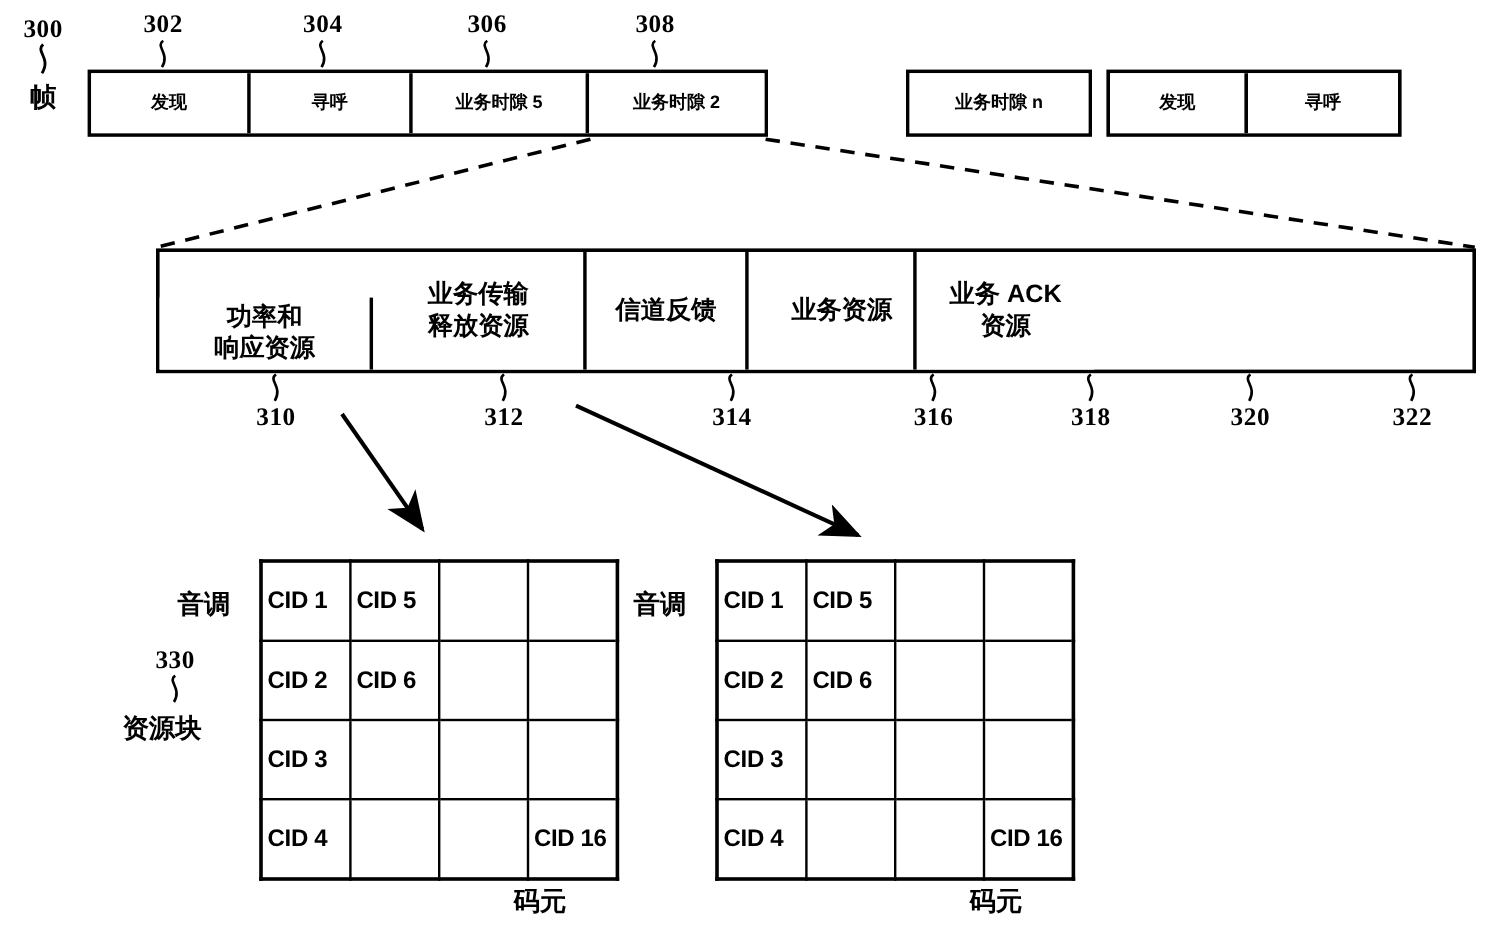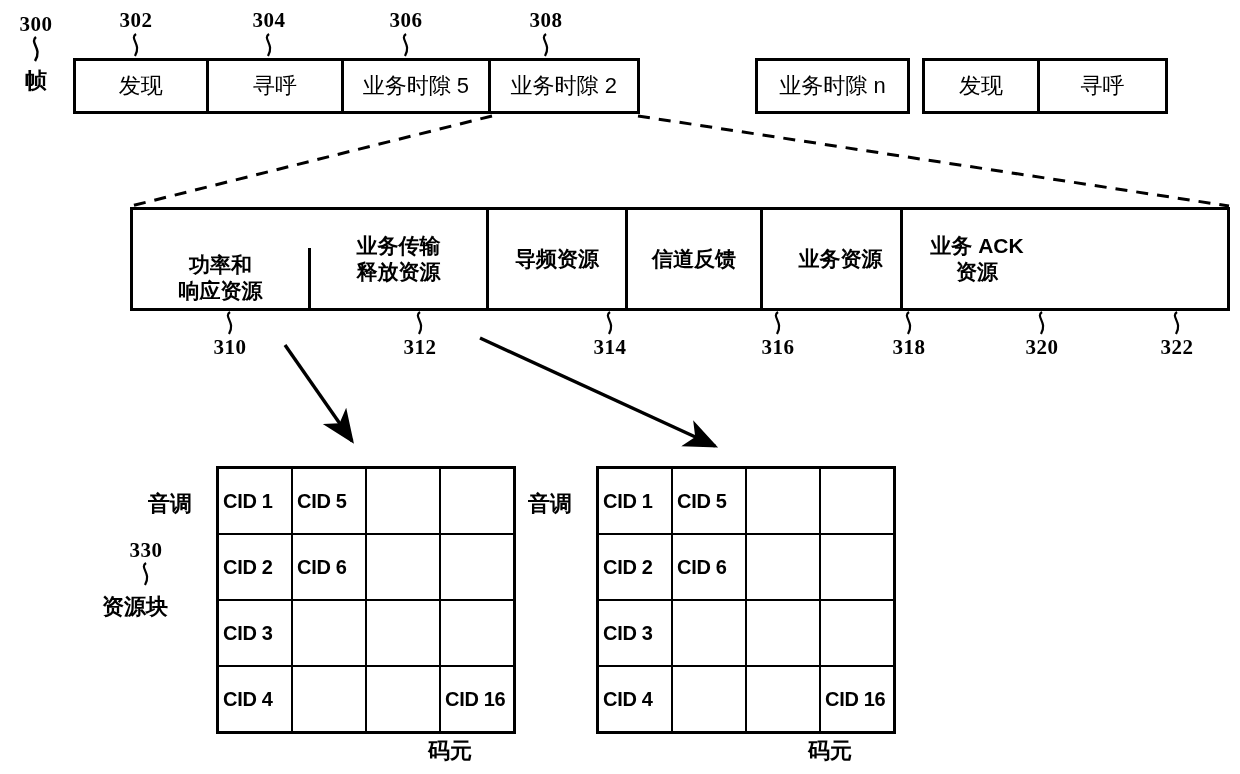--- a/index.html
+++ b/index.html
@@ -55,22 +55,22 @@
   .cellbox:last-child { border-right: none; }
 
   .frame-label {
     font-family: "Liberation Sans", "DejaVu Sans", sans-serif;
     font-size: 22px;
     font-weight: bold;
     white-space: nowrap;
   }
   .slot-label {
     font-family: "Liberation Sans", "DejaVu Sans", sans-serif;
-    font-size: 22px;
-    font-weight: normal;
+    font-size: 15px;
+    font-weight: bold;
     white-space: nowrap;
   }
   .res-label {
     font-family: "Liberation Sans", "DejaVu Sans", sans-serif;
     font-size: 21px;
     font-weight: bold;
     line-height: 1.25;
   }
 
   
@@ -164,23 +164,20 @@
         <div>功率和</div>
         <div>响应资源</div>
       </div>
     </div>
     <div class="cellbox res-label" style="width:178px;">
       <div>
         <div>业务传输</div>
         <div>释放资源</div>
       </div>
     </div>
-    <div class="cellbox res-label" style="width:139px;">
-      <div>导频资源</div>
-    </div>
     <div class="cellbox res-label" style="width:135px;">
       <div>信道反馈</div>
     </div>
     <div class="cellbox res-label" style="width:140px;padding-left:20px;">
       <div>业务资源</div>
     </div>
     <div class="cellbox res-label" style="width:148px;">
       <div>
         <div>业务 ACK</div>
         <div>资源</div>

